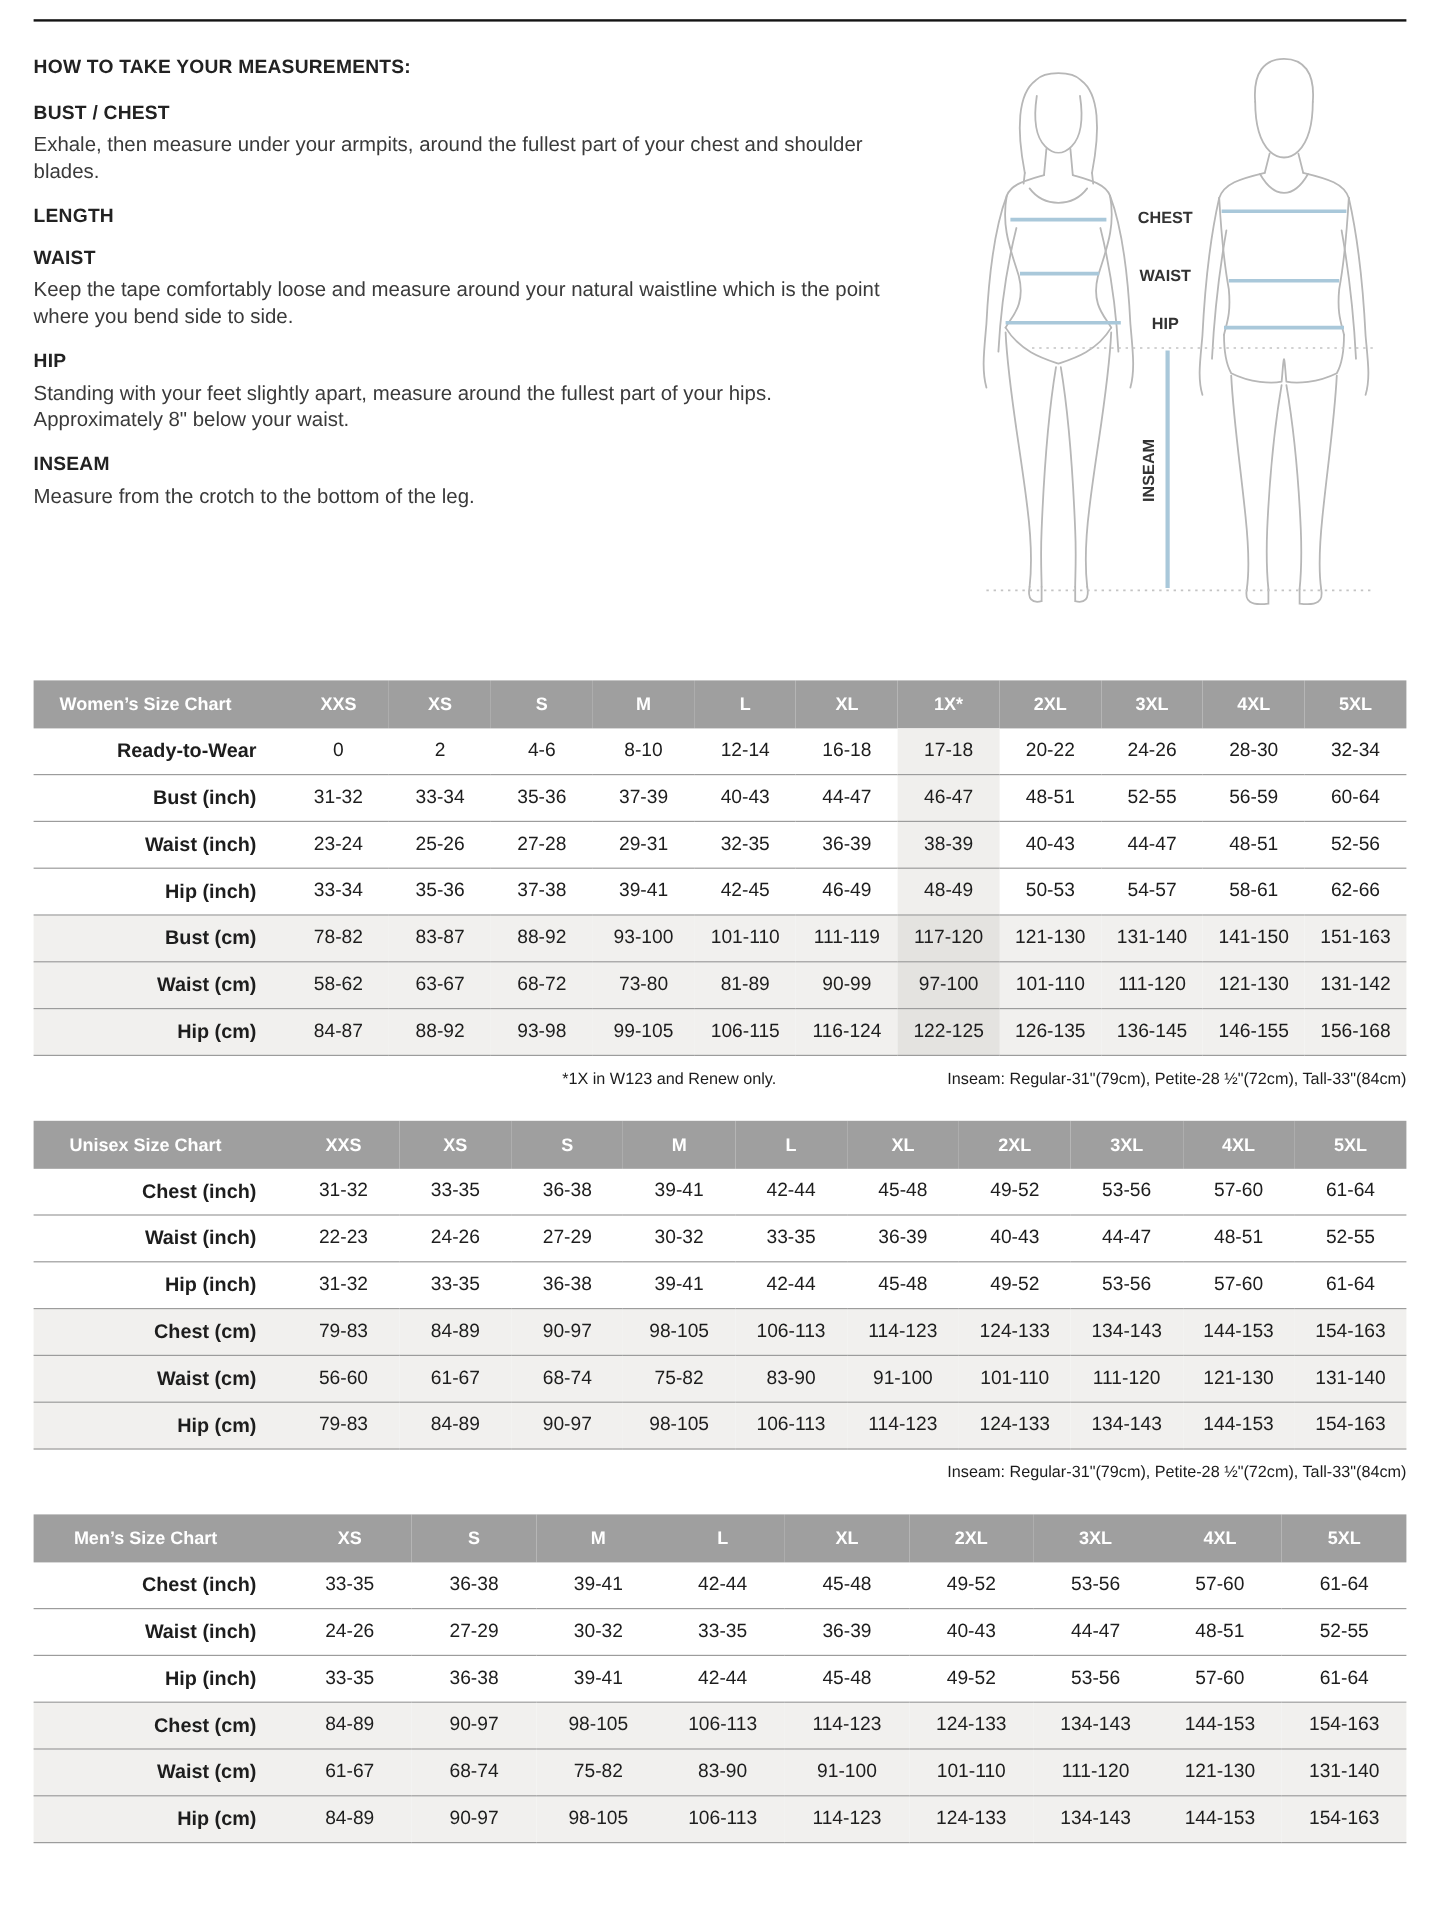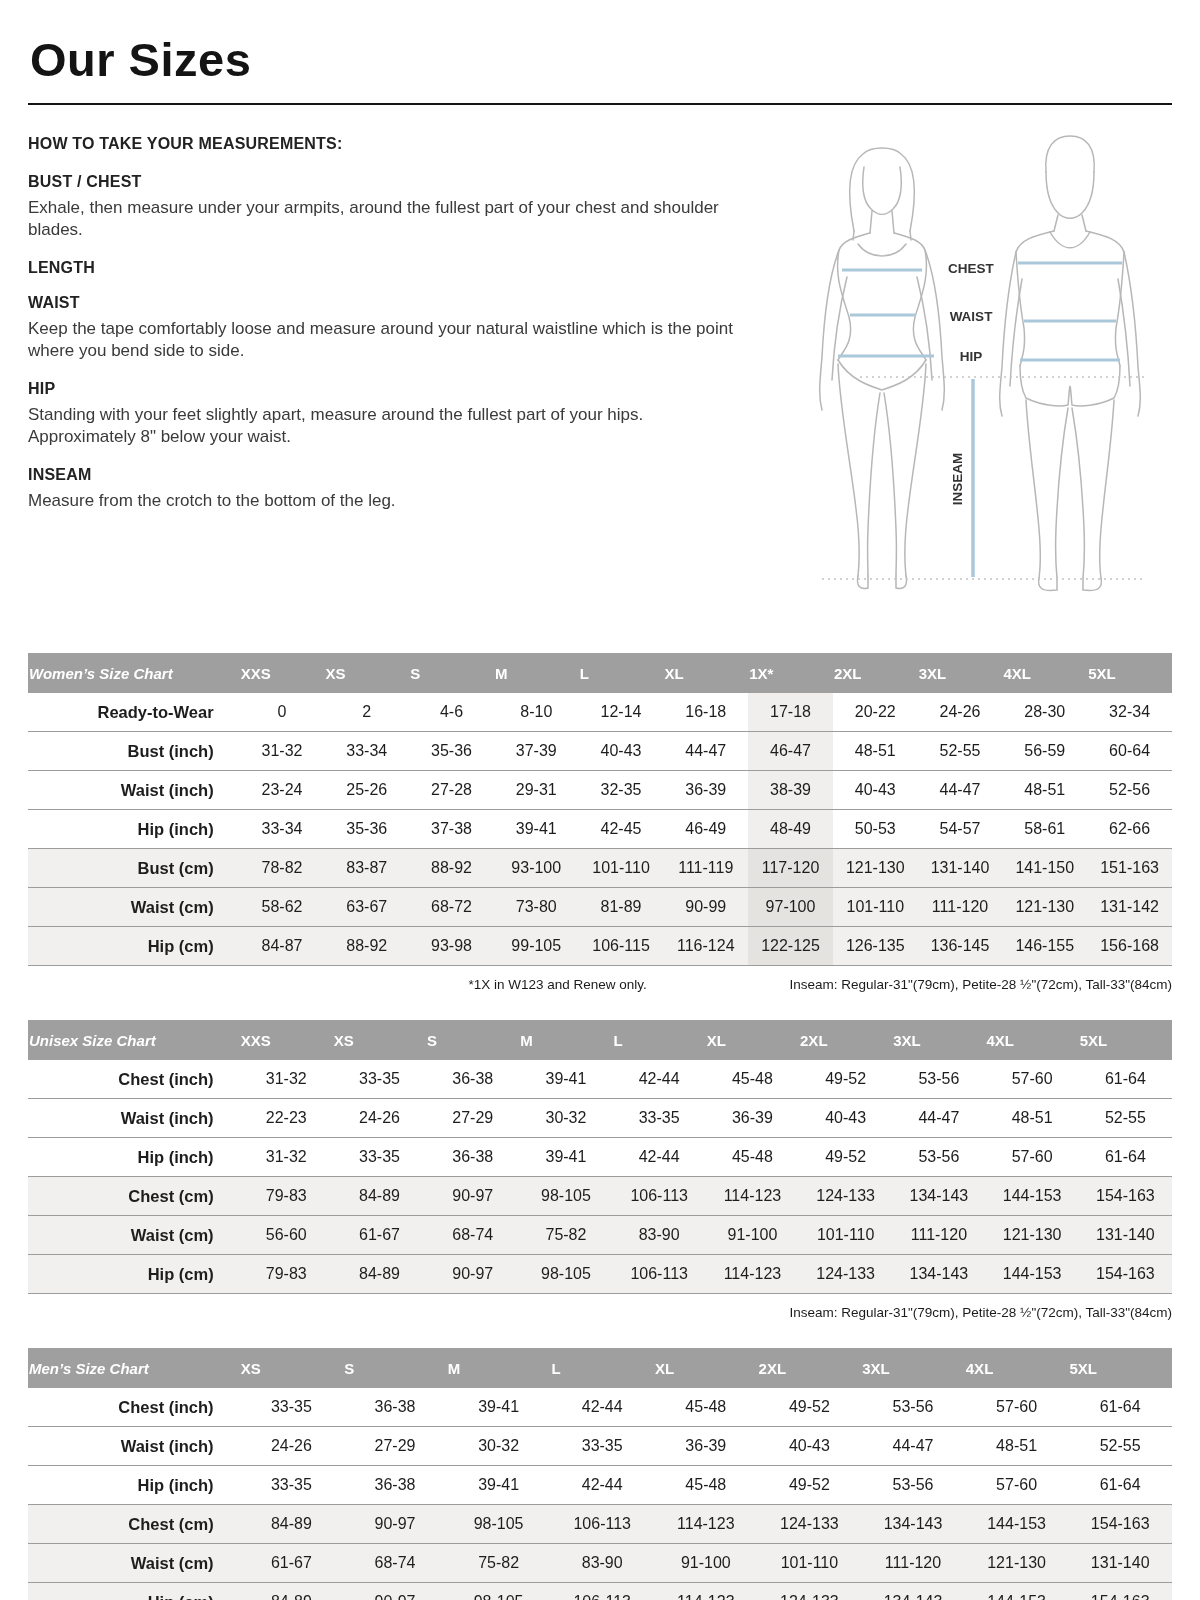--- a/index.html
+++ b/index.html
@@ -11,39 +11,38 @@
   .howto{flex:1;max-width:748px;}
   .howto-heading{font-size:16px;font-weight:700;color:#222;margin:4px 0 20px 0;letter-spacing:.2px;}
   .sec{margin-bottom:17px;}
   .sec h3{font-size:16px;font-weight:700;margin:0 0 6px 0;color:#222;letter-spacing:.2px;}
   .sec p{font-size:17px;line-height:1.32;margin:0;color:#3a3a3a;}
   .figure-wrap{width:402px;flex:none;margin-top:-4px;}
   svg text{font-family:"Liberation Sans",sans-serif;}
 
   .tables{margin-top:44px;}
   .size-table{width:100%;border-collapse:collapse;table-layout:fixed;}
-  .size-table thead th{background:#9f9f9f;color:#fff;font-weight:700;font-size:15px;height:38px;text-align:left;}
-  .size-table thead th.label{text-align:left;padding-right:26px;font-style:italic;}
+  .size-table thead th{background:#9f9f9f;color:#fff;font-weight:700;font-size:15px;height:38px;text-align:center;}
+  .size-table thead th.label{text-align:center;padding-right:26px;}
   .size-table tbody th{text-align:right;padding-right:26px;font-weight:700;font-size:16.5px;color:#1d1d1d;height:36px;}
   .size-table tbody td{text-align:center;font-size:16px;color:#1d1d1d;height:36px;}
   .size-table tbody tr{border-bottom:1px solid #9c9c9c;}
   .size-table tbody tr.shaded{background:#f1f0ee;margin-left:41px;}
   .size-table tbody td.hl{background:#f0efed;}
   .size-table tbody tr.shaded td.hl{background:#e4e3e0;}
   .footnotes{display:flex;align-items:flex-start;font-size:13.5px;color:#1b1b1b;margin:11px 0 26px 0;min-height:17px;}
   .fn-left{margin-left:38.5%;}
   .fn-right{margin-left:auto;}
   .fn-right b{font-weight:400;}
 </style>
 </head>
 <body>
 
 <div class="content" data-name="page">
 
-  <h1 data-name="page-title">Our Sizes</h1>
   <hr class="title-rule" data-name="title-divider">
 
   <div class="top" data-name="measurement-guide-section">
     <div class="howto" data-name="measurement-instructions">
       <div class="howto-heading" data-name="instructions-heading">HOW TO TAKE YOUR MEASUREMENTS:</div>
 
       <div class="sec" data-name="instruction-bust-chest">
         <h3 data-name="instruction-title">BUST / CHEST</h3>
         <p data-name="instruction-body">Exhale, then measure under your armpits, around the fullest part of your chest and shoulder blades.</p>
       </div>

